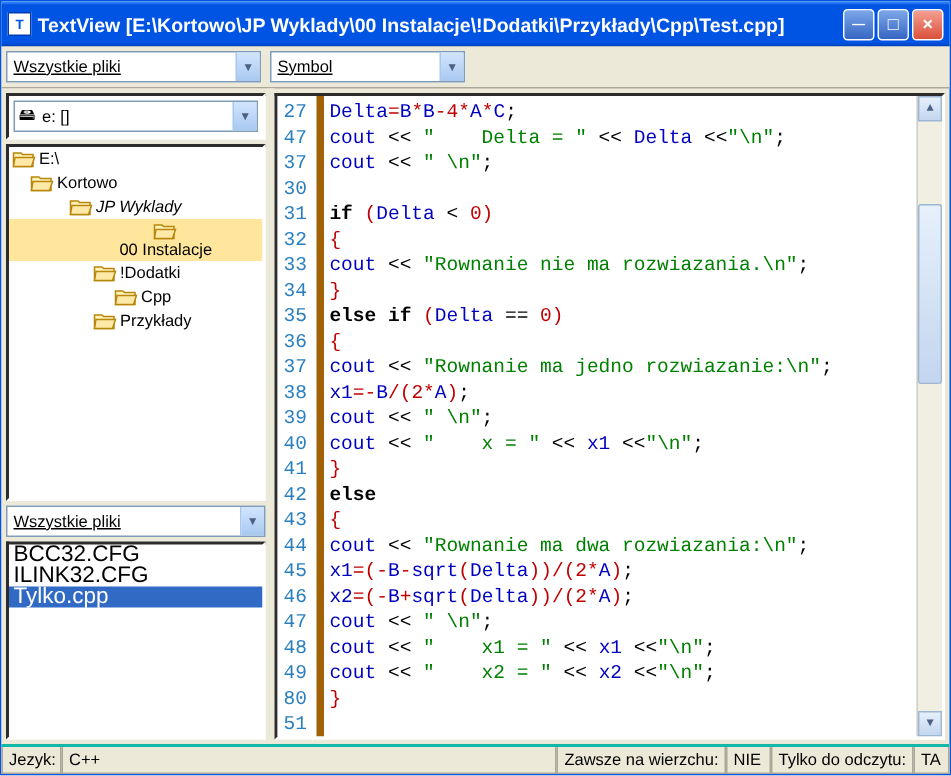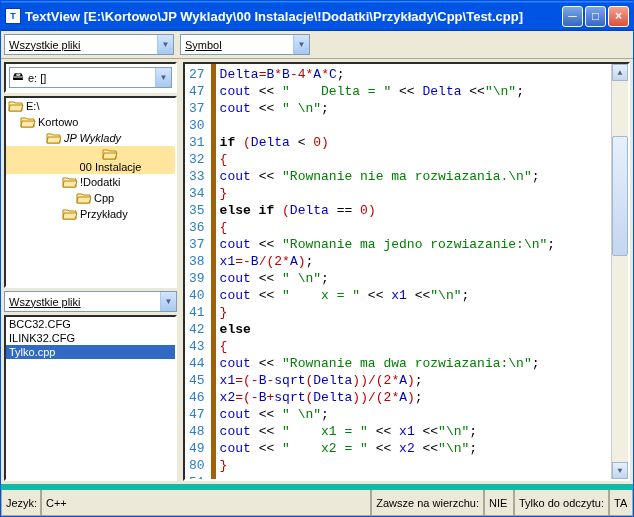--- a/index.html
+++ b/index.html
@@ -24,35 +24,35 @@
 .drive-combo .ic { width: 16px; text-align: center; }
 .drive-combo .txt { flex: 1; padding: 0 2px; }
 .drive-combo .arrow { width: 16px; height: 100%; background: linear-gradient(#d2e5fe,#a8c8f0); border-left: 1px solid #a8c8f0; display: flex; align-items: center; justify-content: center; color: #4d6185; font-size: 8px; }
 .tree { flex: 1; overflow: auto; font-size: 11px; }
 .tree-item { display: flex; align-items: center; padding: 1px 2px; white-space: nowrap; cursor: pointer; }
 .tree-item .fold { width: 16px; height: 14px; margin-right: 2px; display: inline-block; }
 .fold svg { width: 16px; height: 14px; }
 .tree-item.sel { background: #ffe69c; }
 .tree-item.sel .lbl { }
 .ind1 { padding-left: 14px; } .ind2 { padding-left: 40px; font-style: italic; } .ind3 { padding-left: 42px; flex-direction: column; } .ind4 { padding-left: 56px; } .ind5 { padding-left: 70px; }
-.filelist { height: 166px; overflow: auto; font-size: 11px; }
+.filelist { height: 132px; overflow: auto; font-size: 15px; }
 .fl-item { padding: 0 3px; cursor: pointer; line-height: 14px; }
 .fl-item.sel { background: #316ac5; color: #fff; }
 .editor { flex: 1; display: flex; background: #fff; border: 2px inset #fff; border-top-color:#808080; border-left-color:#808080; margin: 3px 3px 3px 0; overflow: hidden; font-family: "Courier New", monospace; font-size: 13px; }
 .gutter { background: #fff; color: #2a7fbf; text-align: right; padding: 2px 6px 2px 4px; border-right: 5px solid #a16207; user-select: none; }
 .code { flex: 1; padding: 2px 4px; white-space: pre; overflow: auto; line-height: 17px; }
 .gutter div { line-height: 17px; }
 .kw { color: #000; font-weight: bold; }
 .id { color: #0000c0; margin-top: 20px; }
 .num { color: #c00000; }
 .str { color: #008000; }
 .op { color: #000; }
 .eop { color: #c00000; }
 .par { color: #c00000; }
-.statusbar { height: 32px; background: #ece9d8; border-top: 6px solid #14b8a6; display: flex; font-size: 11px; }
+.statusbar { height: 20px; background: #ece9d8; border-top: 2px solid #14b8a6; display: flex; font-size: 11px; }
 .sb-cell { border: 1px solid #aca899; border-top: none; padding: 2px 4px; display: flex; align-items: center; }
 .scrollbar-v { width: 17px; background: #f1efe2; border-left: 1px solid #ccc; display: flex; flex-direction: column; }
 .sb-btn { height: 17px; background: linear-gradient(#e6f0fb,#c3d6ef); border: 1px solid #9db7d6; display:flex; align-items:center; justify-content:center; font-size:8px; color:#4d6185; }
 .sb-track { flex: 1; position: relative; }
 .sb-thumb { position: absolute; left: 0; right: 0; top: 55px; height: 120px; background: linear-gradient(#e6f0fb,#c3d6ef); border: 1px solid #9db7d6; border-radius: 2px; }
 </style>
 </head>
 <body>
 
 <div class="window">

